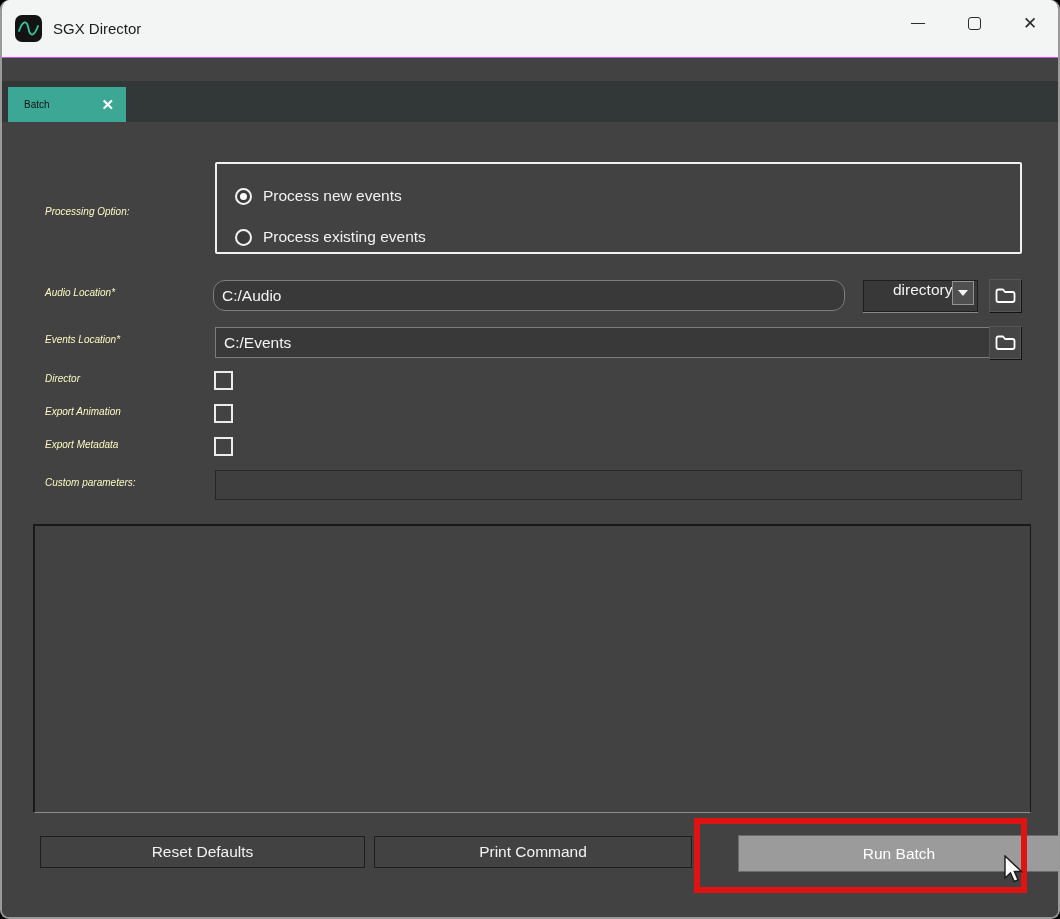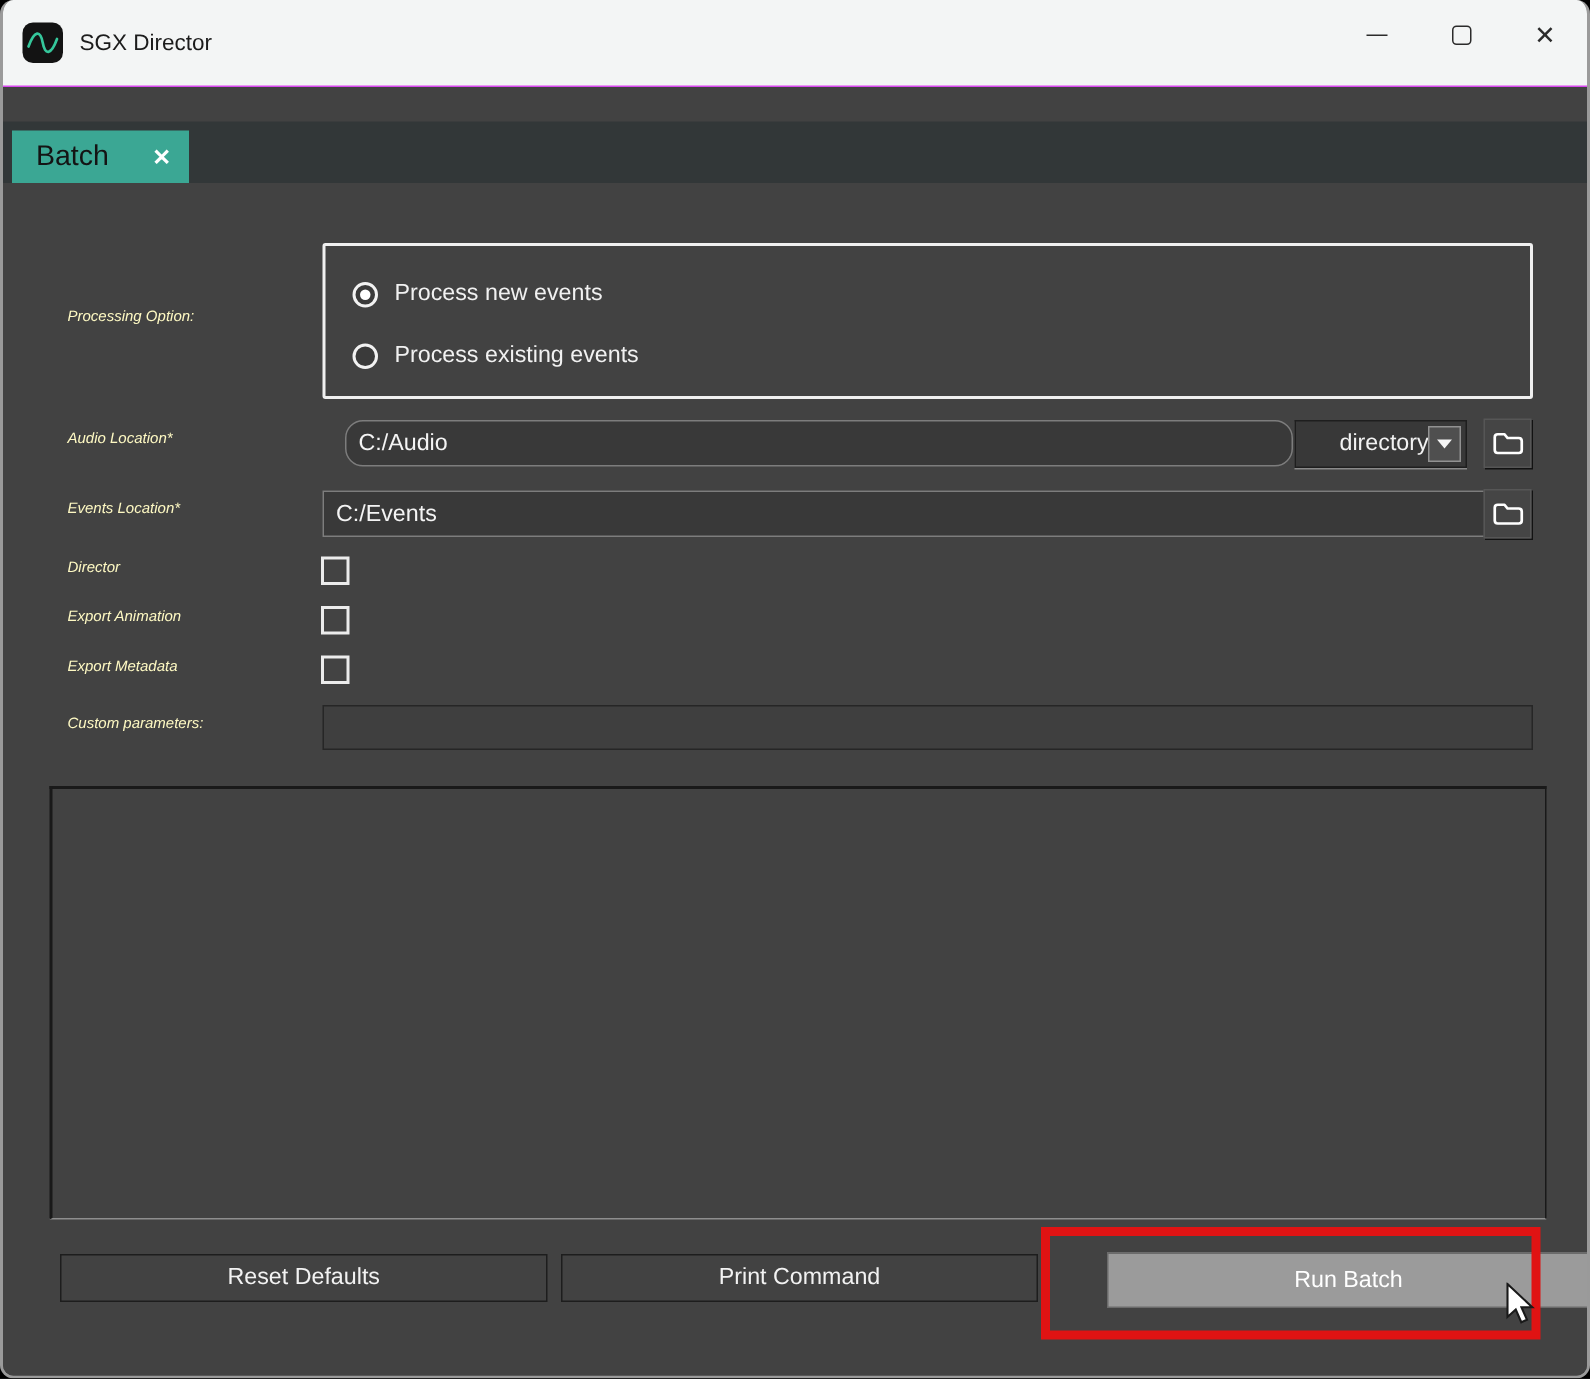--- a/index.html
+++ b/index.html
@@ -20,41 +20,41 @@
   .glyph-max{width:13px;height:13px;border:1.6px solid #2b2b2b;border-radius:3px;}
   .glyph-close{font-size:17px;color:#2b2b2b;line-height:1;}
   
   .menubar{position:absolute;left:0;top:46px;width:100%;height:34px;background:#474747;
     border-bottom:1px solid #7b7b7b;display:flex;align-items:center;gap:21px;padding-left:15px;}
   .menu-item{font-size:15.5px;color:#f2f2f2;cursor:default;}
   
   .tabbar{position:absolute;left:0;top:81px;width:100%;height:41px;background:#323738;}
   .tab{position:absolute;left:6px;bottom:0;width:118px;height:35px;background:#3ba794;
     display:flex;align-items:center;padding:0 12px 0 16px;}
-  .tab-label{font-size:19px;color:#141414;flex:1;}
+  .tab-label{font-size:10px;color:#141414;flex:1;}
   .tab-close{color:#ffffff;font-size:15px;font-weight:bold;}
   
   .main{position:absolute;left:0;top:122px;width:100%;height:797px;background:#424242;}
   .lbl{position:absolute;font-size:10px;color:#fef9c3;white-space:nowrap;font-style:italic;}
   
-  .groupbox{position:absolute;left:213px;top:40px;width:807px;height:104px;
+  .groupbox{position:absolute;left:213px;top:40px;width:807px;height:92px;
     border:2px solid #f0f0f0;border-radius:2px;background:#424242;}
   .radio-row{position:absolute;left:18px;display:flex;align-items:center;gap:11px;}
   .radio{width:17px;height:17px;border:2px solid #f2f2f2;border-radius:50%;
     display:flex;align-items:center;justify-content:center;background:#3a3a3a;}
   .radio .dot{width:7px;height:7px;border-radius:50%;background:#ffffff;display:none;}
   .radio.checked .dot{display:block;}
   .radio-label{font-size:15.5px;color:#f1f1f1;}
   
   .tfield{position:absolute;height:31px;background:#393939;border:1px solid #7d7d7d;
     color:#f4f4f4;font-size:15.5px;padding:0 8px;outline:none;}
   .tfield.dim{border:1px solid #262626;background:#3f3f3f;}
   
   .combo{position:absolute;left:861px;top:158px;width:115px;height:32px;background:#383838;
-    border:1px solid #1e1e1e;box-shadow:0 1px 0 #8a8a8a;display:flex;align-items:center;padding-left:20px;}
+    border:1px solid #1e1e1e;box-shadow:0 1px 0 #8a8a8a;display:flex;padding-left:20px;}
   .combo-value{flex:1;padding-left:9px;font-size:15.5px;color:#f2f2f2;}
   .combo-arrow-btn{width:25px;height:24px;margin-right:3px;background:#4f4f4f;
     border:1px solid #929292;display:flex;align-items:center;justify-content:center;}
   .combo-arrow{width:0;height:0;border-left:5px solid transparent;border-right:5px solid transparent;
     border-top:6px solid #f5f5f5;}
   
   .folder-btn{position:absolute;left:987px;width:32px;height:33px;background:#454545;
     border:1px solid #565656;box-shadow:1px 1px 0 #121212;display:flex;align-items:center;justify-content:center;}
   
   .checkbox{position:absolute;left:212px;width:19px;height:19px;border:2px solid #ececec;background:#434343;}
@@ -113,21 +113,21 @@
           </div>
         <div class="radio-label">Process new events</div>
       </div>
       <div class="radio-row" style="top:64px;">
         <div class="radio"></div>
         <div class="radio-label">Process existing events</div>
       </div>
     </div>
 
     <div class="lbl" style="left:43px;top:165px;">Audio Location*</div>
-    <input class="tfield" style="left: 228px; top: 158px; width: 632px; border-radius: 12px;" value="C:/Audio">
+    <input class="tfield" style="left: 211px; top: 158px; width: 632px; border-radius: 12px;" value="C:/Audio">
     <div class="combo">
       <div class="combo-value">directory</div>
       <div class="combo-arrow-btn">
         <div class="combo-arrow"></div>
       </div>
     </div>
     <div class="folder-btn" style="top:157px;">
       <svg width="23" height="19" viewBox="0 0 23 19">
         <path d="M2.5 5.5 Q2.5 3.5 4.5 3.5 L9 3.5 L11 6 L18.5 6 Q20.5 6 20.5 8 L20.5 14 Q20.5 16 18.5 16 L4.5 16 Q2.5 16 2.5 14 Z" stroke="#ffffff" stroke-width="1.8" fill="none" stroke-linejoin="round"></path>
       </svg>

